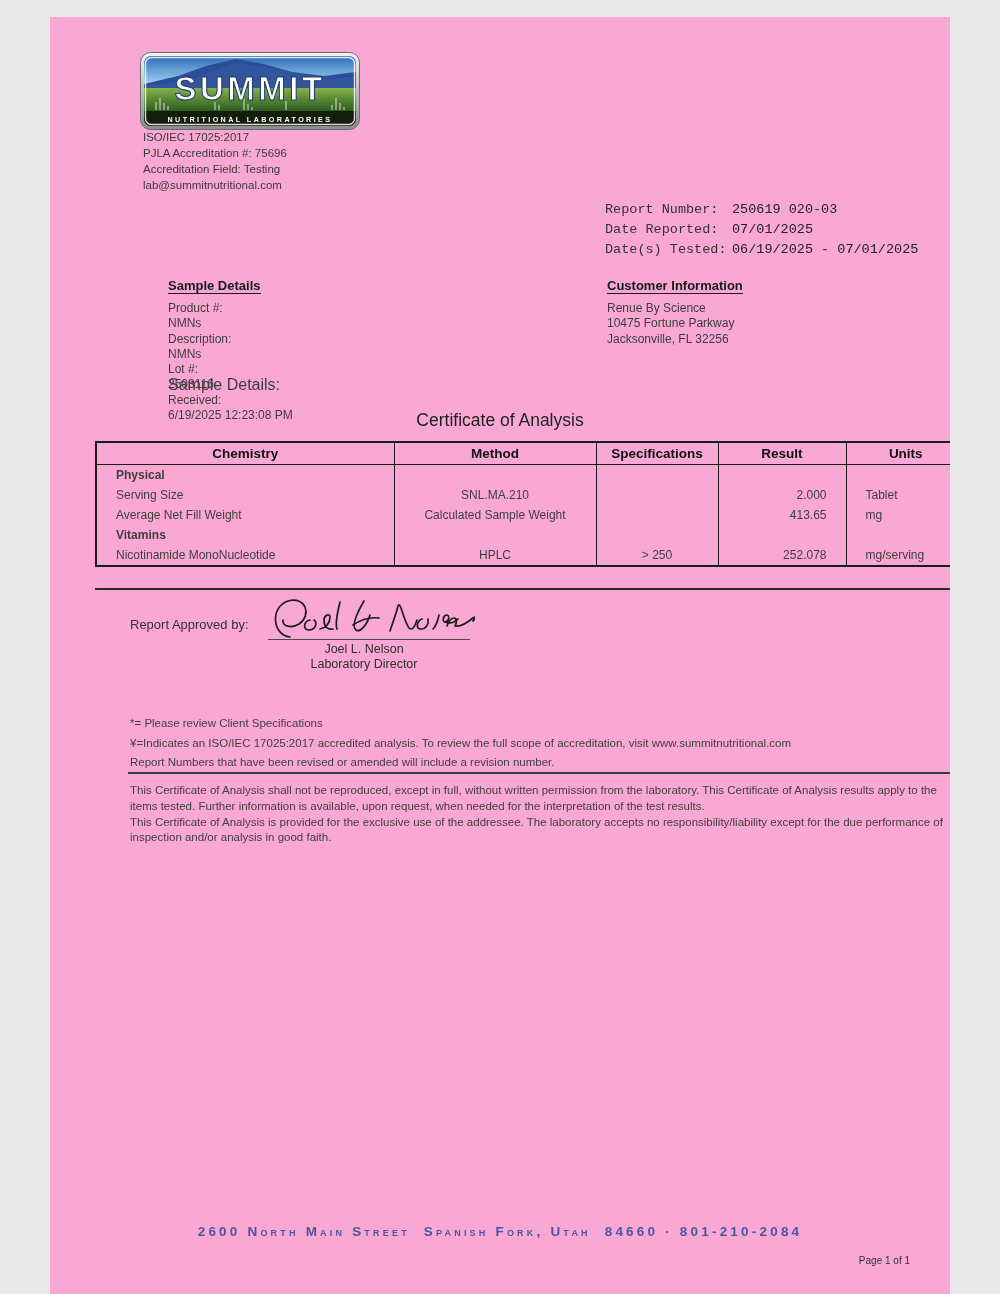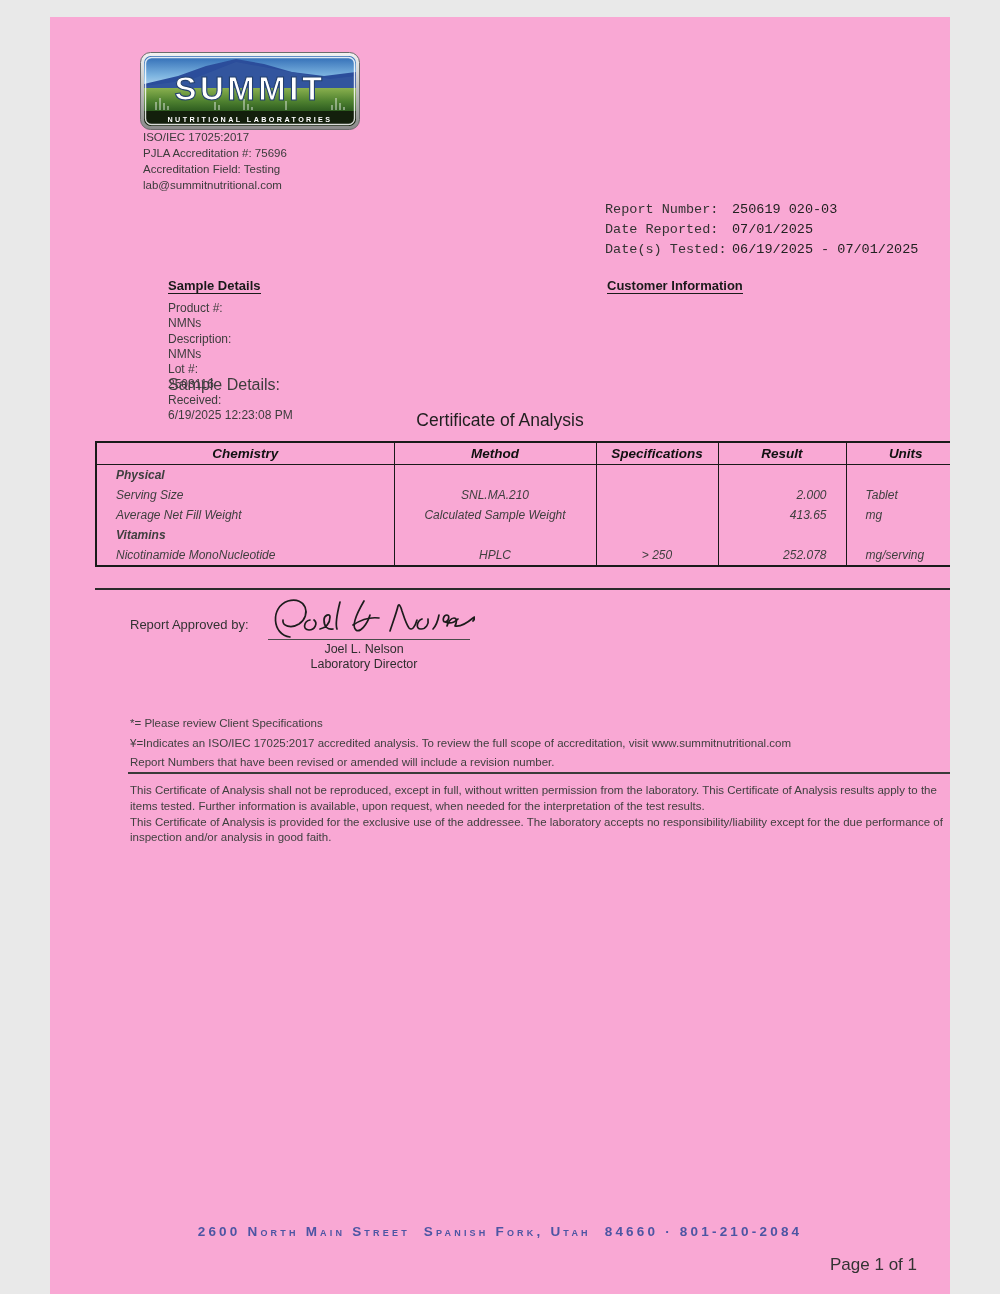--- a/index.html
+++ b/index.html
@@ -31,21 +31,21 @@
   .kv-row{display:flex;flex-direction:column;}
   .kv-row .lbl{width:120px;}
   .lines{margin-top:7px;line-height:15.3px;}
   .sample-extra{left:118px;top:359px;font-size:16px;}
 
   
   .coa-title{left:0;right:0;top:393px;text-align:center;font-size:17.5px;color:#1f1f1f;}
 
   
   .coa-table-wrap{left:45px;top:424px;}
-  table.coa{border-collapse:collapse;table-layout:fixed;width:870px;border:2px solid #1a1a1a;font-style:italic;}
+  table.coa{border-collapse:collapse;table-layout:fixed;width:870px;border:2px solid #1a1a1a;}
   table.coa th{border:1px solid #1a1a1a;font-size:13.5px;color:#111;padding:2px 0;height:17px;}
   table.coa td{border-left:1px solid #1a1a1a;border-right:1px solid #1a1a1a;height:20px;padding:0 19px;font-size:12px;color:#3f3f3f;overflow:hidden;white-space:nowrap;}
   td.c-chem{text-align:left;padding-left:6px;}
   td.c-meth{text-align:center;}
   td.c-spec{text-align:center;}
   td.c-res{text-align:right;font-size:9px;color:#555;padding-right:4px;}
   td.c-unit{text-align:left;padding-left:6px;}
 
   
   .rule1{left:45px;top:571px;width:875px;height:2px;background:#2b2b2b;}
@@ -62,21 +62,21 @@
   .footnotes div{line-height:19.6px;}
 
   
   .disclaimer{left:80px;top:766px;width:828px;font-size:11.5px;line-height:15.8px;color:#404040;}
   .disclaimer p{margin:0;}
 
   
   .footer-address{left:0;right:0;top:1207px;text-align:center;
     font-size:13.5px;font-weight:bold;letter-spacing:3.2px;
     font-variant:small-caps;color:#4c55a3;white-space:pre;}
-  .page-num{right:33px;top:1238px;font-size:17px;color:#333;text-align:center;}
+  .page-num{right:40px;top:1238px;font-size:10px;color:#333;text-align:center;}
 </style>
 </head>
 <body>
 
 <div class="page">
 
   <div class="abs logo-wrap">
     <svg viewBox="0 0 220 78" width="220" height="78">
       <defs>
         <linearGradient id="sky" x1="0" y1="0" x2="0" y2="1">
@@ -175,20 +175,26 @@
         <div class="kv-row">
           <span class="lbl">Received:</span>
           <span>6/19/2025 12:23:08 PM</span>
         </div>
       </div>
   </div>
   <div class="abs sample-extra">Sample Details:</div>
 
   <div class="abs customer">
     <span class="sec-heading">Customer Information</span>
+    <div class="lines">
+
+    <div>Renue By Science</div>
+        <div>10475 Fortune Parkway</div>
+        <div>Jacksonville, FL 32256</div>
+      </div>
   </div>
 
   <div class="abs coa-title">Certificate of Analysis</div>
 
   <div class="abs coa-table-wrap">
     <table class="coa">
       <colgroup>
         <col style="width:298px">
           <col style="width:202px">
           <col style="width:122px">

